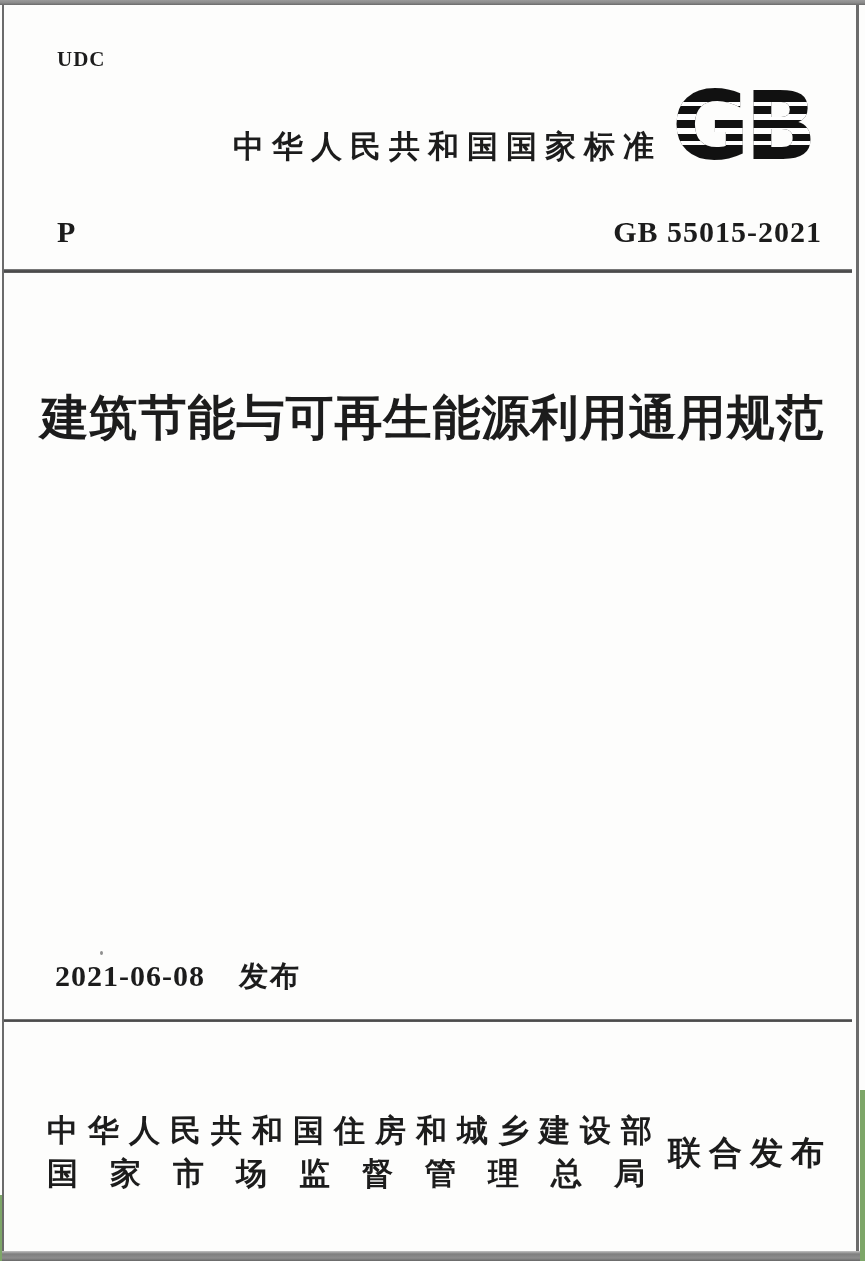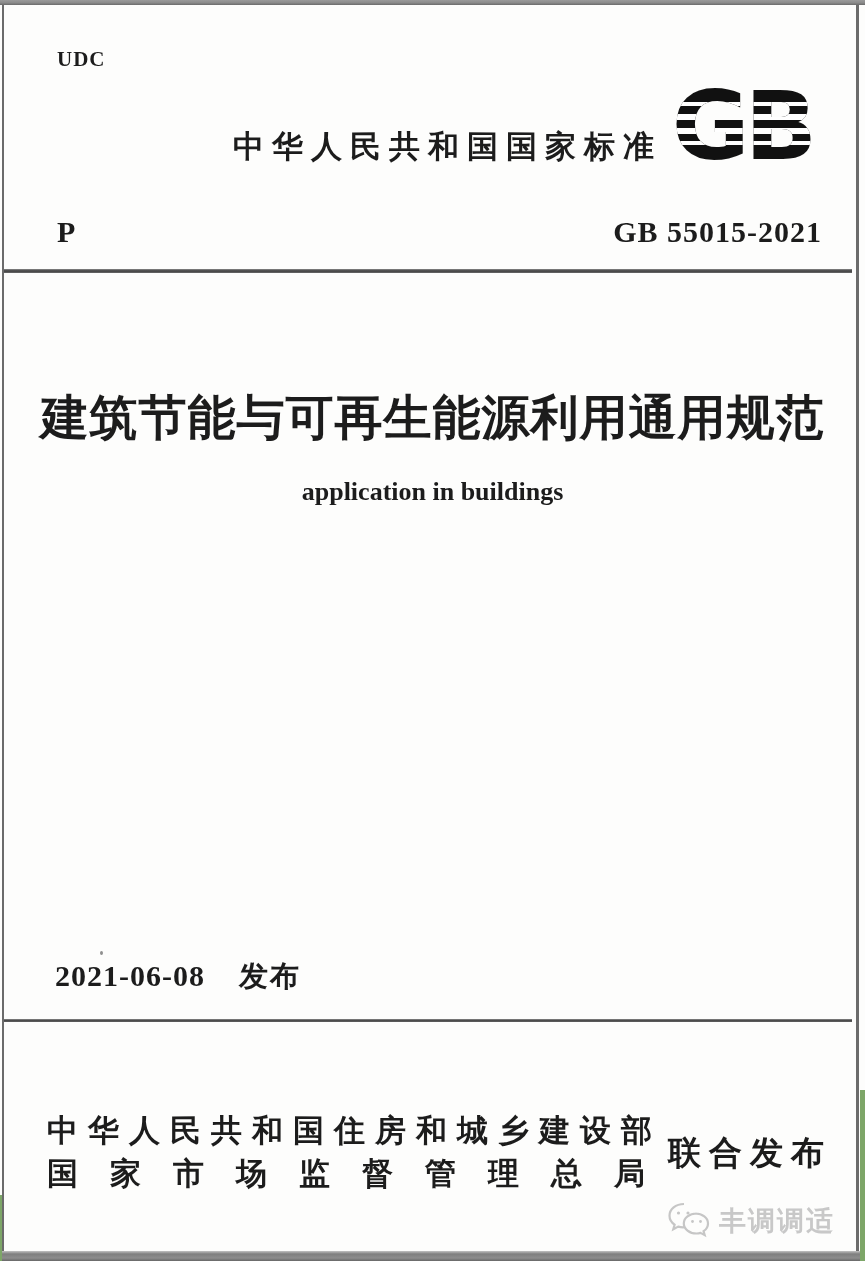--- a/index.html
+++ b/index.html
@@ -93,45 +93,29 @@
     </svg>
   </div>
 
   <div class="abs p-code serif">P</div>
   <div class="abs std-no serif">GB 55015-2021</div>
 
   <div class="abs divider-1"></div>
 
   <div class="abs title-cn serif">建筑节能与可再生能源利用通用规范</div>
   <div class="abs title-en serif">
-    <div>application in buildings</div>
   </div>
 
   <div class="abs speck"></div>
 
   <div class="abs dates-left">
     <span class="date-num">2021-06-08</span>
     <span class="date-label">发布</span>
   </div>
 
   <div class="abs divider-2"></div>
 
   <div class="abs pub-1 sans">中华人民共和国住房和城乡建设部</div>
   <div class="abs pub-2 sans">国家市场监督管理总局</div>
   <div class="abs joint sans">联合发布</div>
 
-  <div class="abs watermark">
-    <svg width="46" height="42" viewBox="0 0 46 42">
-      <g fill="none" stroke="#c6c6c6" stroke-width="2.2">
-        <path d="M17 4 C8.7 4 2.5 9.3 2.5 15.7 c0 3.6 2 6.8 5.1 8.9 l-1.3 4.6 4.9-2.6 c1.5 0.4 3.1 0.7 4.8 0.7 0.5 0 1 0 1.5-0.1"></path>
-        <path d="M29.5 13.5 c-7 0-12.7 4.5-12.7 10 0 5.5 5.7 10 12.7 10 1.4 0 2.8-0.2 4-0.6 l4.2 2.2-1.1-3.9 c2.7-1.8 4.4-4.6 4.4-7.7 0-5.5-5.7-10-12.5-10z"></path>
-      </g>
-      <g fill="#c6c6c6">
-        <circle cx="11.5" cy="13" r="1.6"></circle>
-        <circle cx="21" cy="13" r="1.6"></circle>
-        <circle cx="25.5" cy="21.5" r="1.4"></circle>
-        <circle cx="33.5" cy="21.5" r="1.4"></circle>
-      </g>
-    </svg>
-    <span class="wm-text">丰调调适</span>
-  </div>
 
 </div>
 
 </body></html>

